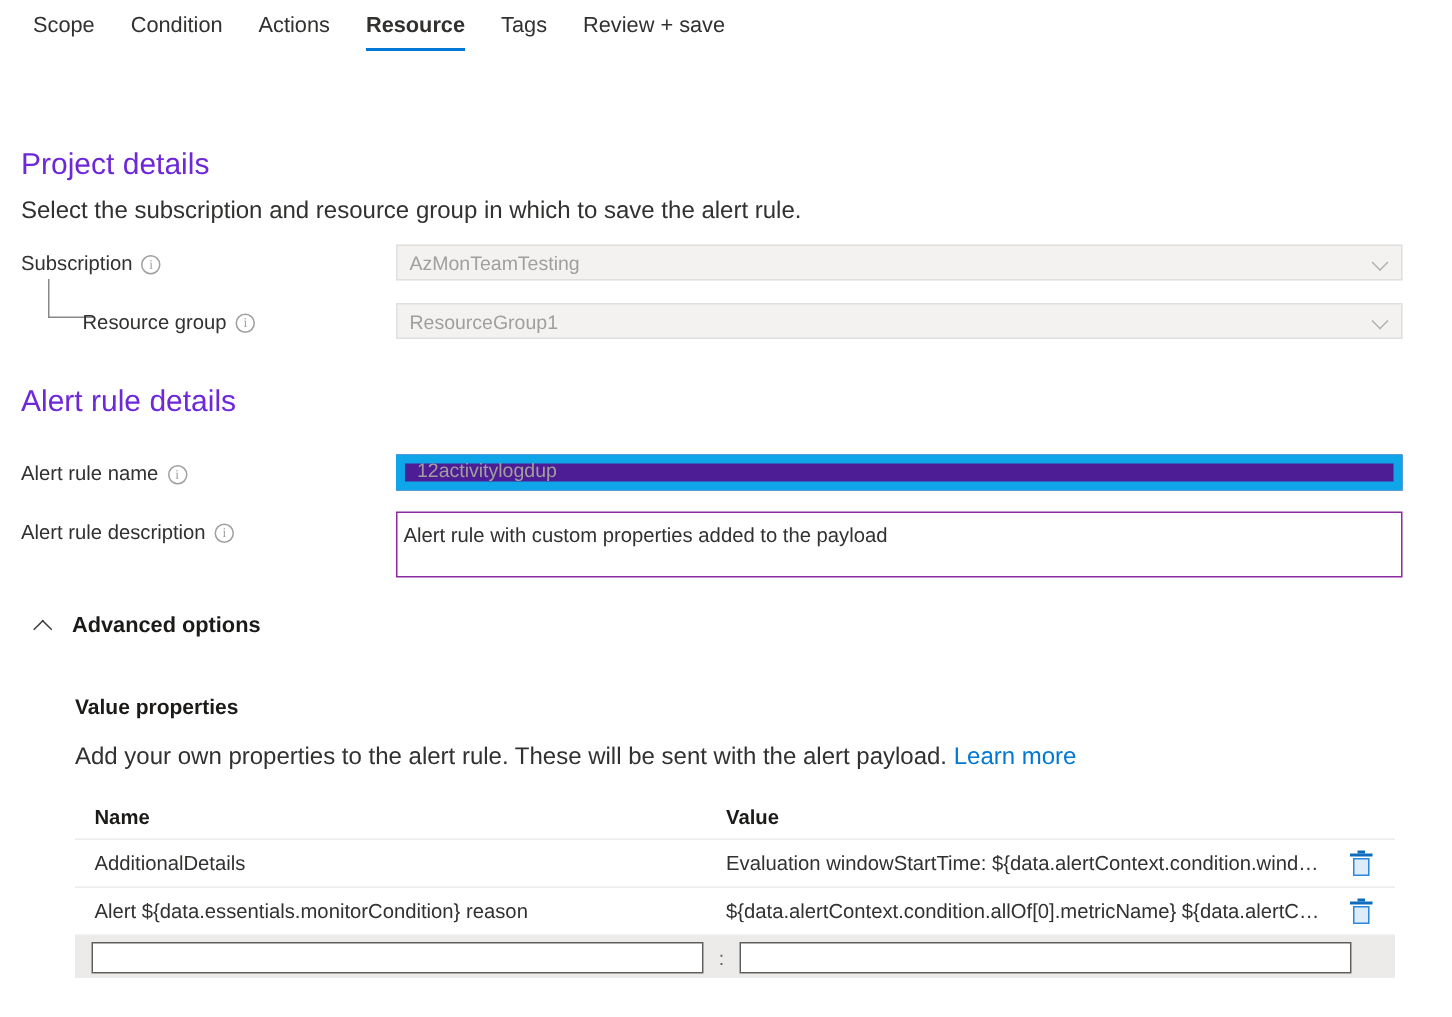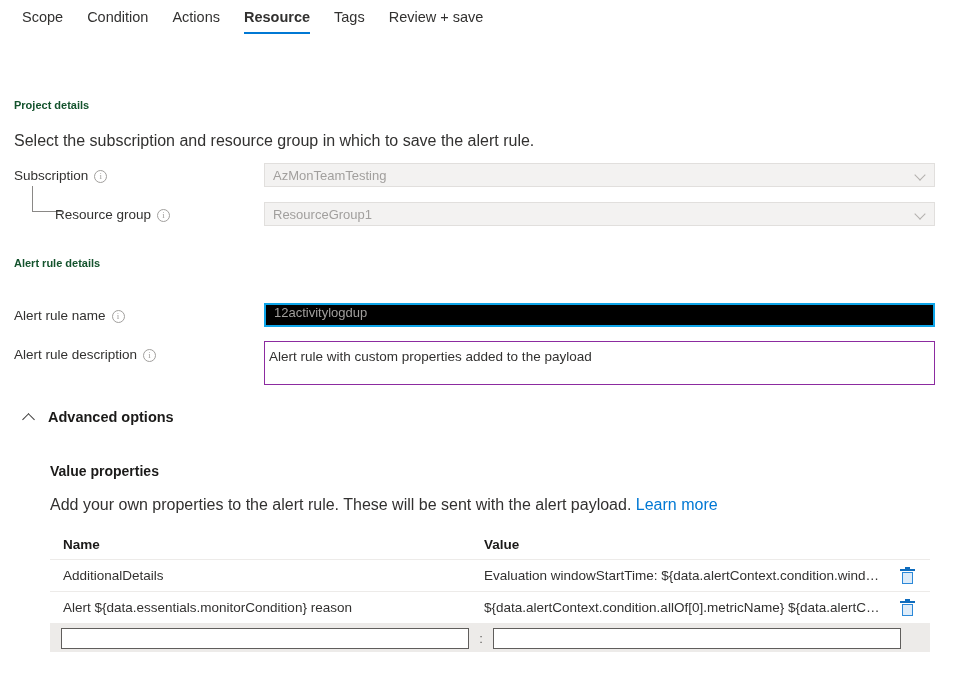--- a/index.html
+++ b/index.html
@@ -38,23 +38,23 @@
     left: 12px; right: 12px;
     bottom: 2px;
     height: 2px;
     background: #0078d4;
   }
 
   
   .page { position: relative; padding: 0 14px; }
 
   .section-title {
-    font-size: 11px;
-    font-weight: bold;
-    color: #14532d;
+    font-size: 20px;
+    font-weight: normal;
+    color: #6d28d9;
     margin: 0;
   }
   .field-label {
     display: flex;
     align-items: center;
     gap: 6px;
     font-size: 13.5px;
     color: #323130;
     line-height: 18px;
     white-space: nowrap;
@@ -107,24 +107,24 @@
     position: absolute;
     left: 1px; top: 1px;
     width: 7px; height: 7px;
     border-right: 1.3px solid #b3b0ad;
     border-bottom: 1.3px solid #b3b0ad;
     transform: rotate(45deg);
   }
 
   .textbox-disabled {
     height: 24px;
-    background: #000000;
-    border: 2px solid #0ea5e9;
-    display: flex;
-    align-items: flex-start;
+    background: #4c1d95;
+    border: 6px solid #0ea5e9;
+    display: flex;
+    align-items: flex-end;
     padding: 0 8px;
     font-size: 13px;
     color: #a19f9d;
   }
 
   .textarea-focus {
     height: 44px;
     background: #ffffff;
     border: 1px solid #8c2ba0;
     padding: 6px 4px;

